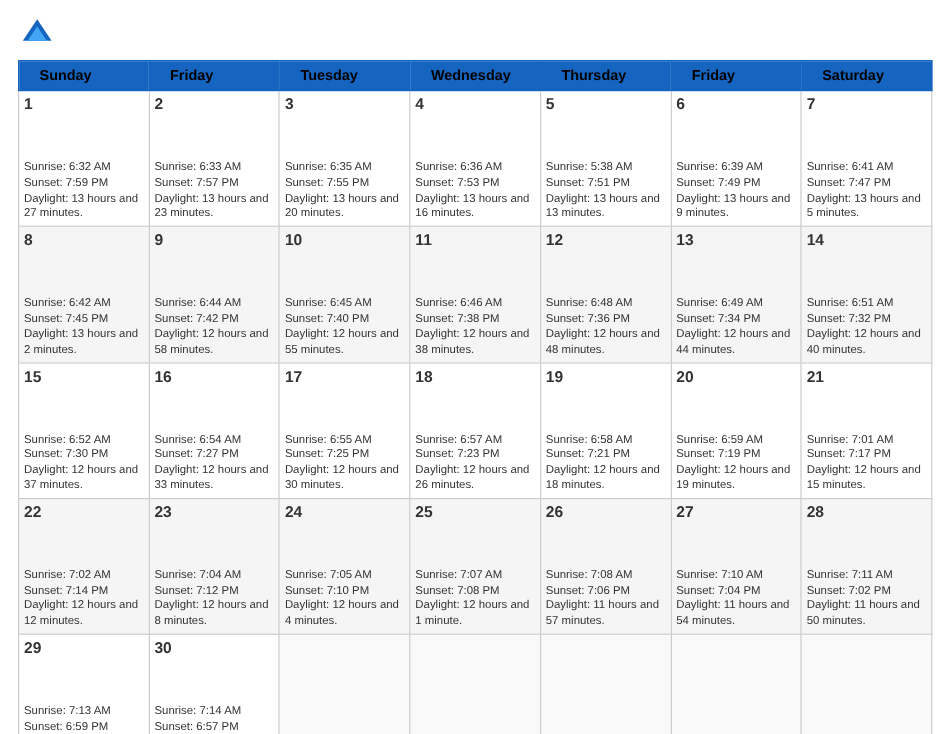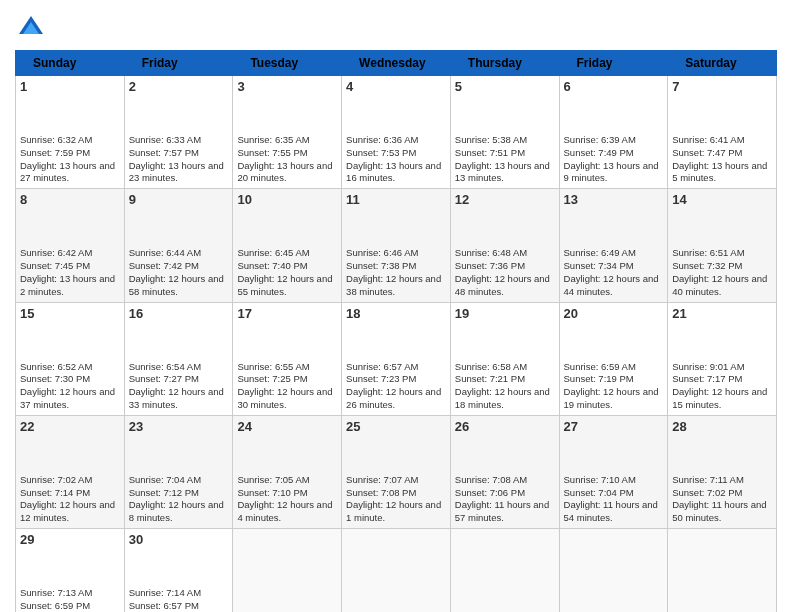--- a/index.html
+++ b/index.html
@@ -293,21 +293,21 @@
         <span class="day-num">20</span>
         <div class="cell-text">
           <span>Sunrise: 6:59 AM</span><br>
           <span>Sunset: 7:19 PM</span><br>
           <span>Daylight: 12 hours and 19 minutes.</span>
         </div>
       </td>
           <td>
         <span class="day-num">21</span>
         <div class="cell-text">
-          <span>Sunrise: 9:01 AM</span><br>
+          <span>Sunrise: 7:01 AM</span><br>
           <span>Sunset: 7:17 PM</span><br>
           <span>Daylight: 12 hours and 15 minutes.</span>
         </div>
       </td>
         </tr>
         <tr>
           <td>
         <span class="day-num">22</span>
         <div class="cell-text">
           <span>Sunrise: 7:02 AM</span><br>

